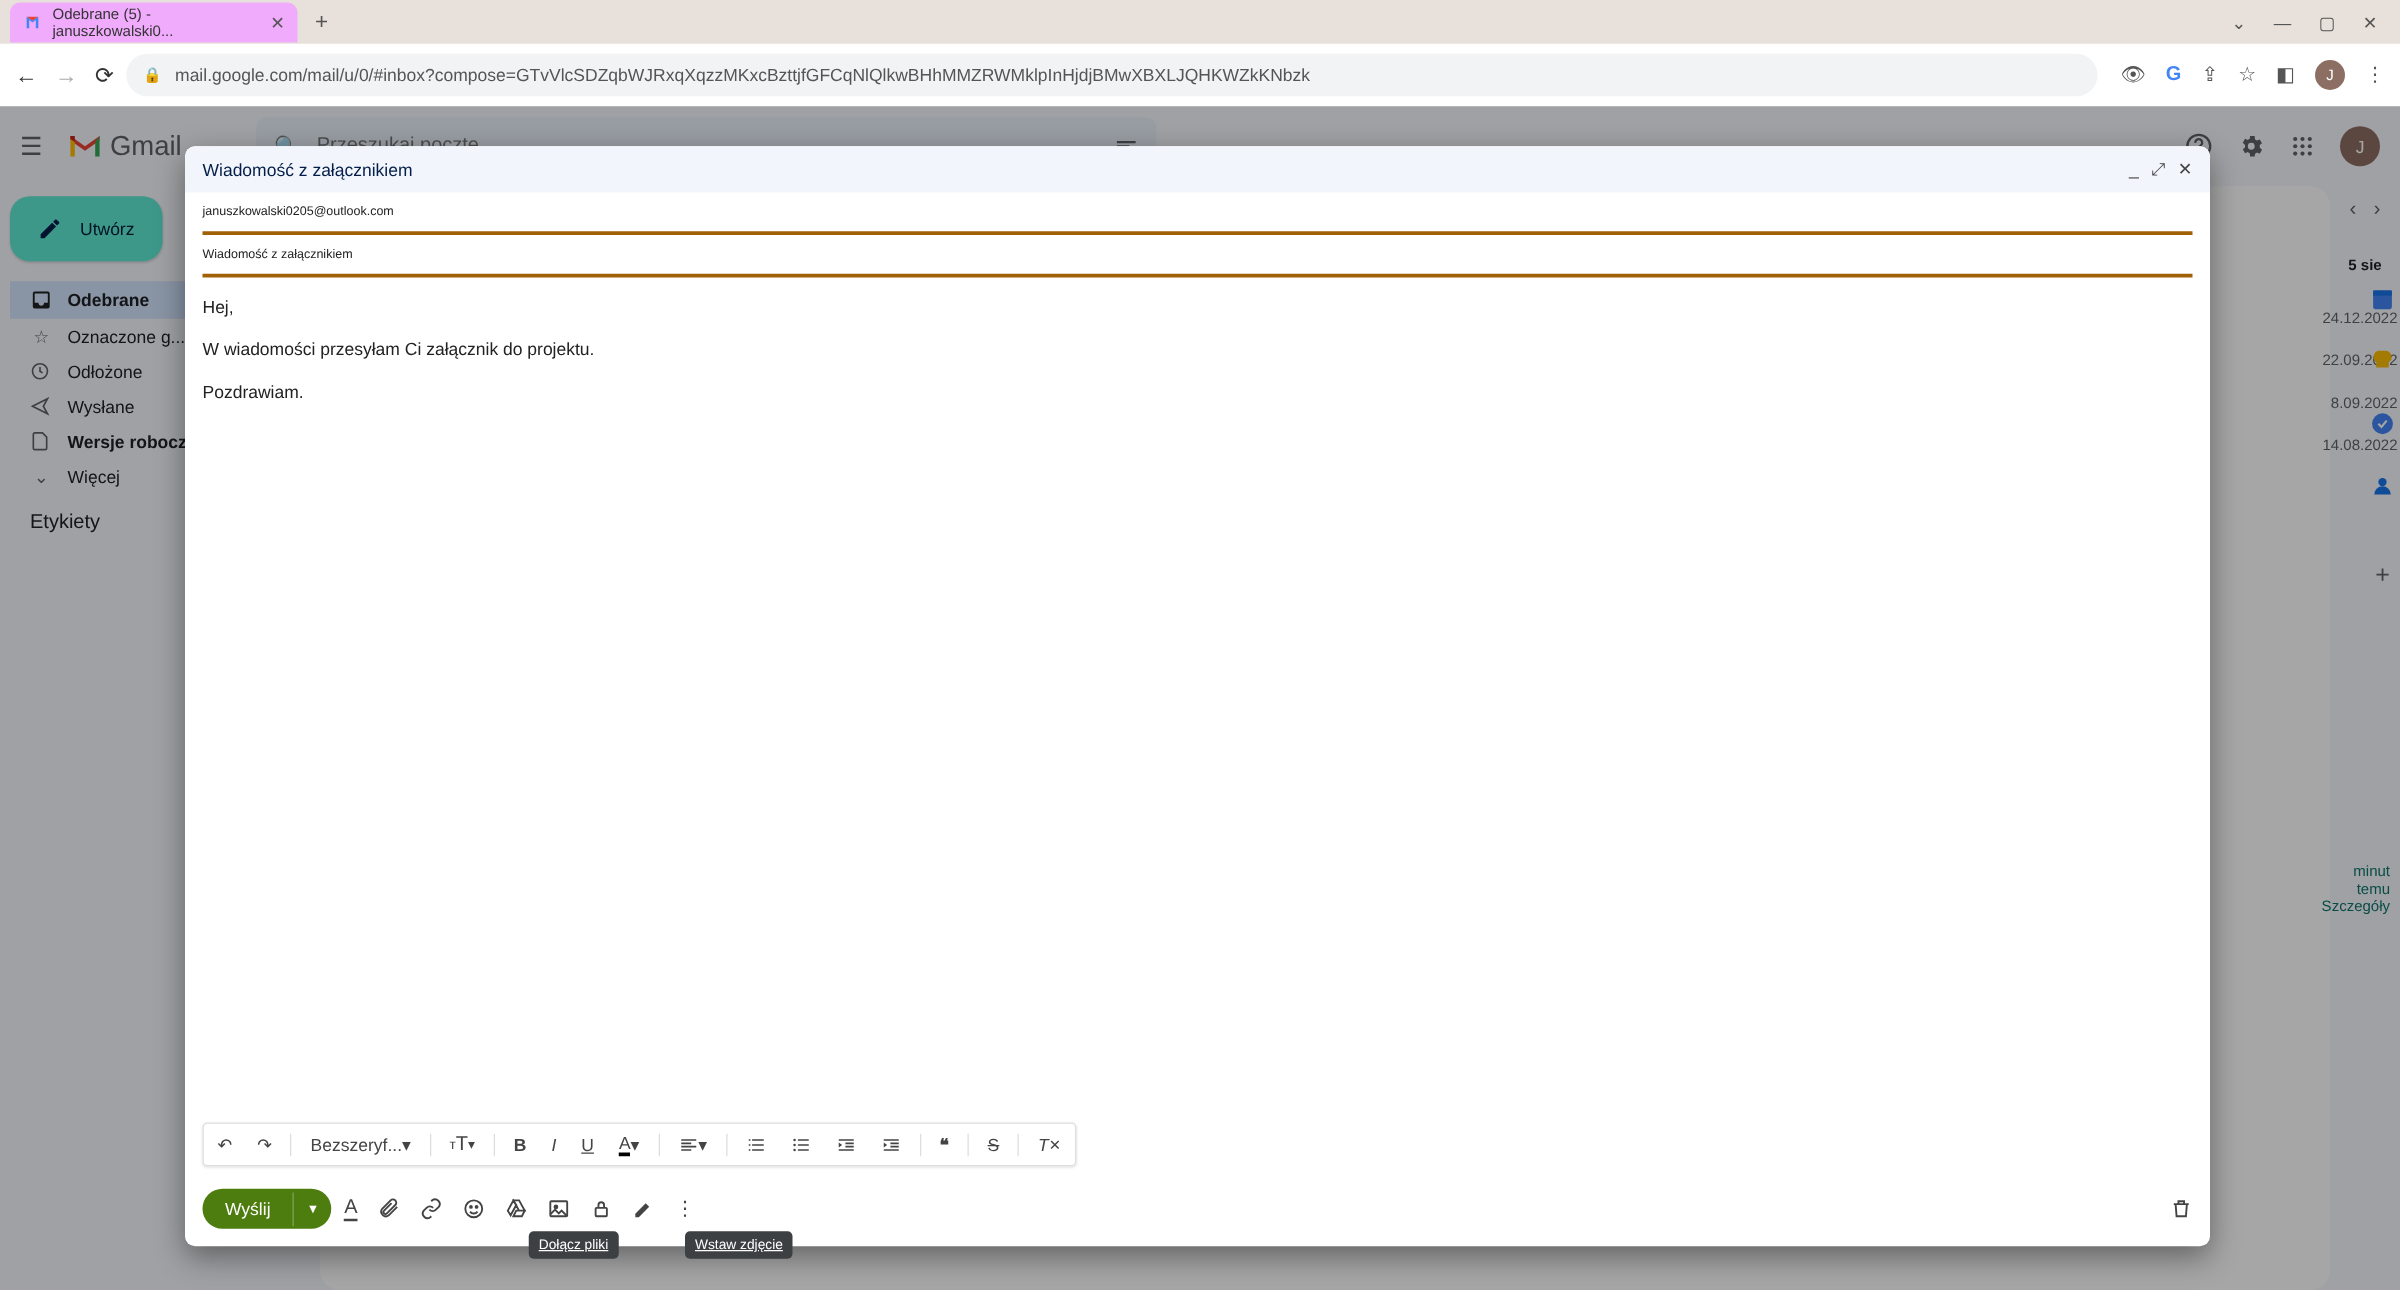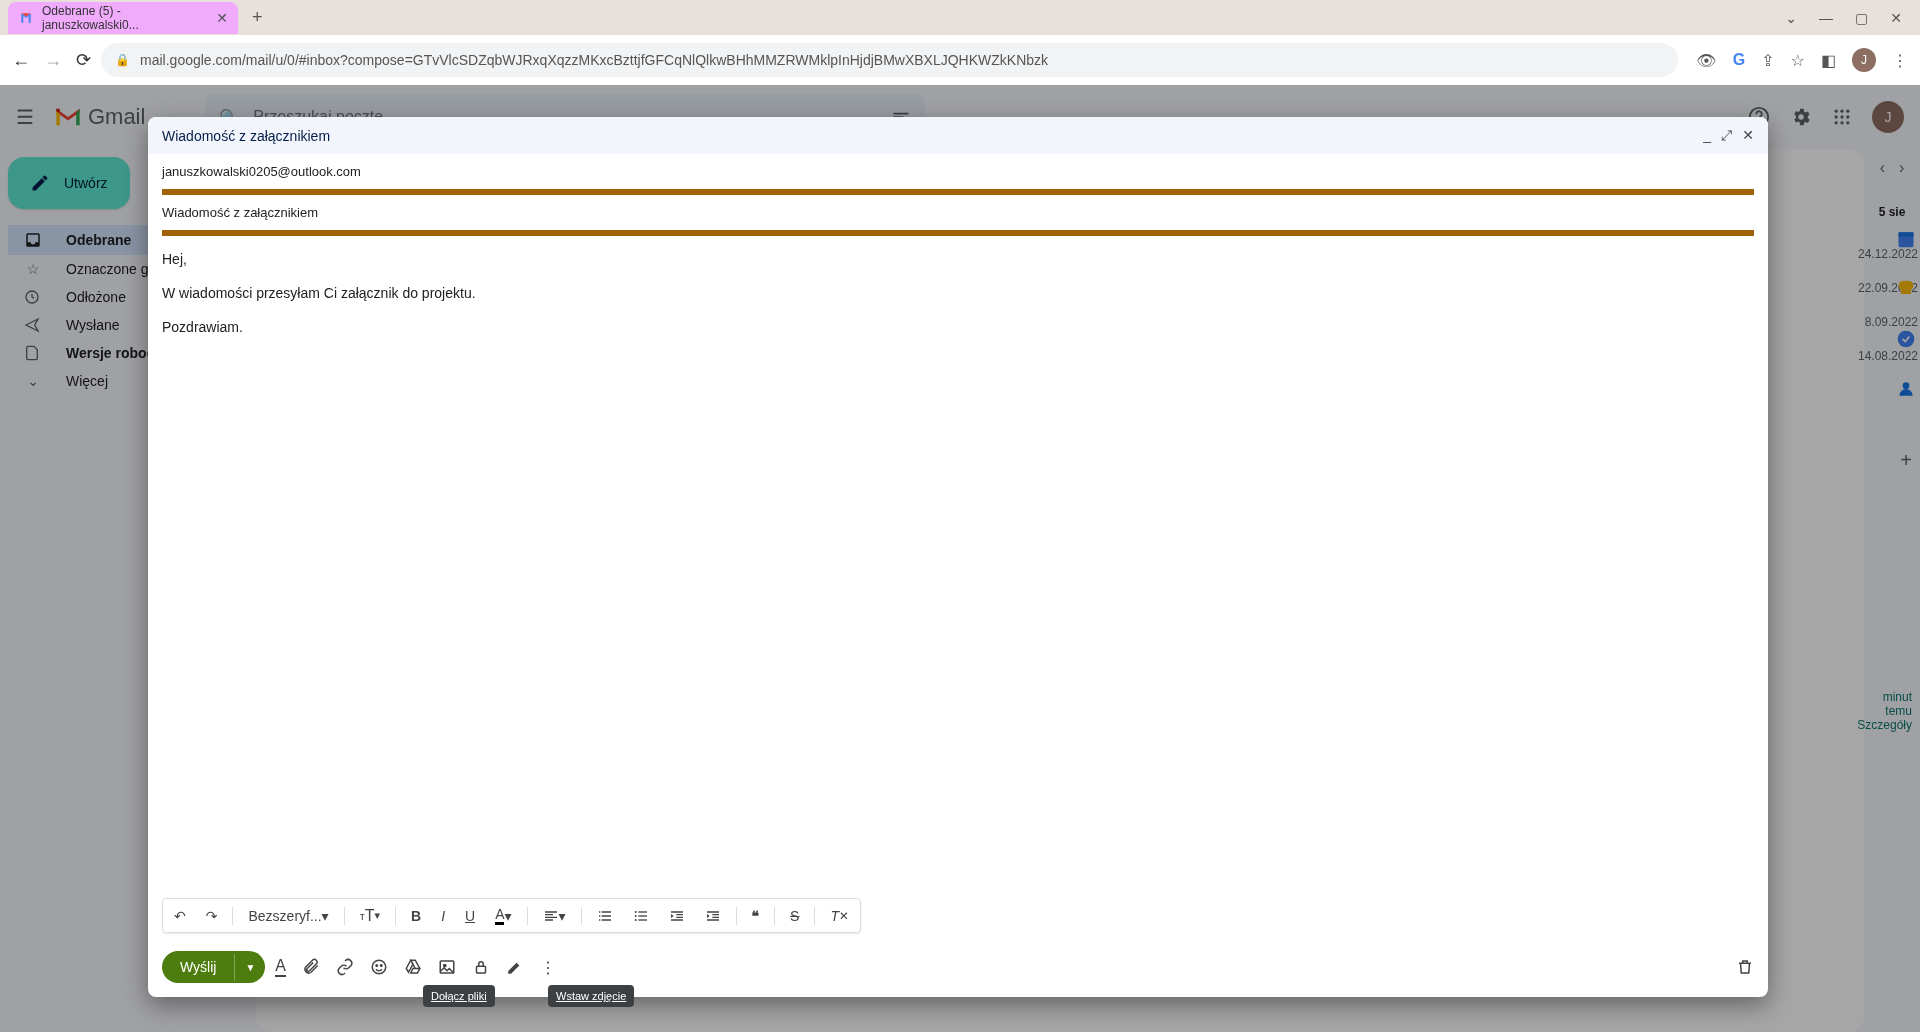--- a/index.html
+++ b/index.html
@@ -34,37 +34,37 @@
 .gmail-logo .logo-text { font-size: 22px; color: #5f6368; }
 .search-bar { margin-left: 40px; background: #eaf1fb; border-radius: 8px; height: 46px; width: 720px; display: flex; align-items: center; padding: 0 14px; gap: 14px; color: #5f6368; }
 .search-bar input { border: none; background: transparent; outline: none; font-size: 16px; flex: 1; color: #5f6368; }
 .search-bar .tune { margin-left: auto; }
 .header-right { margin-left: auto; display: flex; gap: 20px; align-items: center; color: #5f6368; font-size: 20px; }
 
 .gmail-body { display: flex; height: calc(100% - 64px); }
 .sidebar { width: 256px; padding: 8px; }
 .compose-btn { background: #5eead4; border-radius: 16px; padding: 16px 22px; display: inline-flex; align-items: center; gap: 14px; font-size: 14px; color: #001d35; cursor: pointer; margin-bottom: 16px; box-shadow: 0 1px 2px rgba(0,0,0,0.15); }
 .nav-list { list-style: none; }
-.nav-list li { display: flex; align-items: center; gap: 24px; padding: 6px 16px; border-radius: 0 16px 16px 0; font-size: 14px; color: #202124; cursor: pointer; }
+.nav-list li { display: flex; align-items: center; gap: 12px; padding: 6px 16px; border-radius: 0 16px 16px 0; font-size: 14px; color: #202124; cursor: pointer; }
 .nav-list li.active { background: #d3e3fd; font-weight: bold; }
 .nav-list li .nav-icon { width: 18px; text-align: center; color: #5f6368; }
 .labels-title { font-size: 16px; font-weight: 500; color: #202124; padding: 14px 16px 6px; }
 
 .main-area { flex: 1; background: #fff; border-radius: 16px; margin-right: 56px; }
 .right-panel { width: 56px; padding-top: 10px; display: flex; flex-direction: column; align-items: center; gap: 28px; position: absolute; right: 0; top: 64px; height: calc(100% - 64px); }
 .right-panel .date-nav { display: flex; gap: 14px; color: #5f6368; font-size: 16px; }
 .right-panel .list-dates { display: flex; flex-direction: column; gap: 20px; font-size: 12px; color: #5f6368; align-items: flex-end; padding-right: 8px; }
 
 
 .compose-window { position: absolute; left: 148px; top: 32px; width: 1620px; height: 880px; background: #fff; border-radius: 8px; box-shadow: 0 8px 24px rgba(0,0,0,0.4); z-index: 10; display: flex; flex-direction: column; }
 .compose-header { background: #f2f6fc; padding: 10px 14px; display: flex; align-items: center; font-size: 14px; color: #041e49; border-radius: 8px 8px 0 0; }
 .compose-header .win-ctrl { margin-left: auto; display: flex; gap: 10px; color: #444; font-size: 14px; }
 .compose-header .win-ctrl span { cursor: pointer; }
 .compose-fields { padding: 0 14px; }
-.compose-field { border-bottom: 6px solid #a16207; padding: 10px 0; font-size: 13px; color: #222; }
+.compose-field { border-bottom: 3px solid #a16207; padding: 10px 0; font-size: 10px; color: #222; }
 .compose-body { flex: 1; padding: 12px 14px; font-size: 14px; color: #222; line-height: 1.7; }
 .compose-body p { margin-bottom: 10px; }
 
 .format-toolbar { margin: 0 14px 8px; border: 1px solid #ddd; border-radius: 4px; padding: 4px 6px; display: flex; align-items: center; gap: 10px; font-size: 14px; color: #444; box-shadow: 0 1px 2px rgba(0,0,0,0.1); width: fit-content; }
 .format-toolbar .fbtn { cursor: pointer; padding: 3px 5px; display: flex; align-items: center; }
 .format-toolbar .sep { width: 1px; height: 18px; background: #ddd; }
 
 .compose-footer { padding: 10px 14px 14px; display: flex; align-items: center; gap: 10px; position: relative; }
 .send-btn { background: #4d7c0f; color: #fff; border-radius: 18px; display: flex; align-items: center; overflow: hidden; cursor: pointer; }
 .send-btn .send-label { padding: 8px 18px; font-size: 14px; font-weight: 500; }
@@ -222,20 +222,21 @@
                 <path d="M6 2h9l5 5v13a2 2 0 01-2 2H6a2 2 0 01-2-2V4a2 2 0 012-2z"></path>
               </svg>
           </span>
           <span>Wersje robocz...</span>
         </li>
         <li>
           <span class="nav-icon">⌄</span>
           <span>Więcej</span>
         </li>
       </ul>
+      <div class="labels-title">Etykiety</div>
     </div>
     <div class="main-area"></div>
   </div>
 
   <div class="right-panel">
     <div class="date-nav">
       <span>‹</span>
       <span>›</span>
     </div>
     <div style="font-size:12px;color:#202124;font-weight:bold;">5 sie</div>

